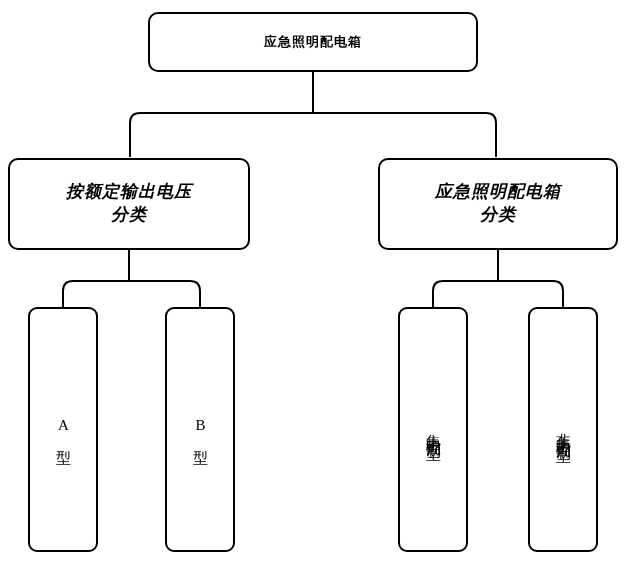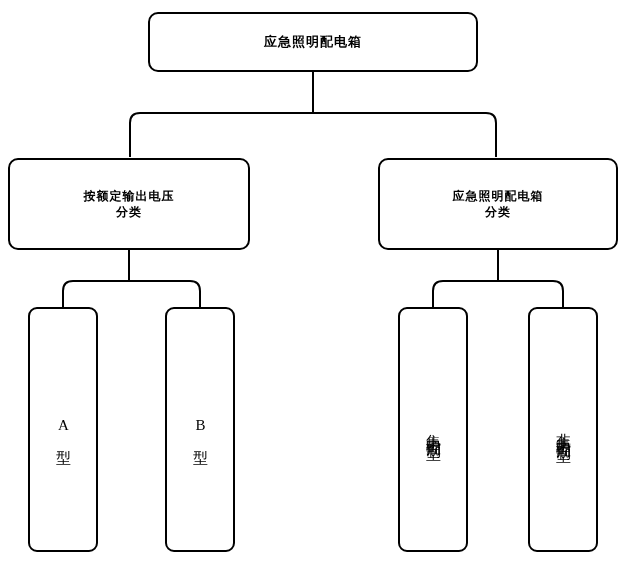--- a/index.html
+++ b/index.html
@@ -77,23 +77,24 @@
   }
   #node-cat-voltage {
     left: 8px;
     width: 242px;
   }
   #node-cat-system {
     left: 378px;
     width: 240px;
   }
   .node-category .node-label {
-    font-size: 12px;
+    font-size: 17px;
     font-weight: bold;
     letter-spacing: 1px;
+    font-style: italic;
   }
 
   
   .node-leaf {
     top: 307px;
     width: 70px;
     height: 245px;
     border-radius: 9px;
   }
   .node-leaf .node-label {

